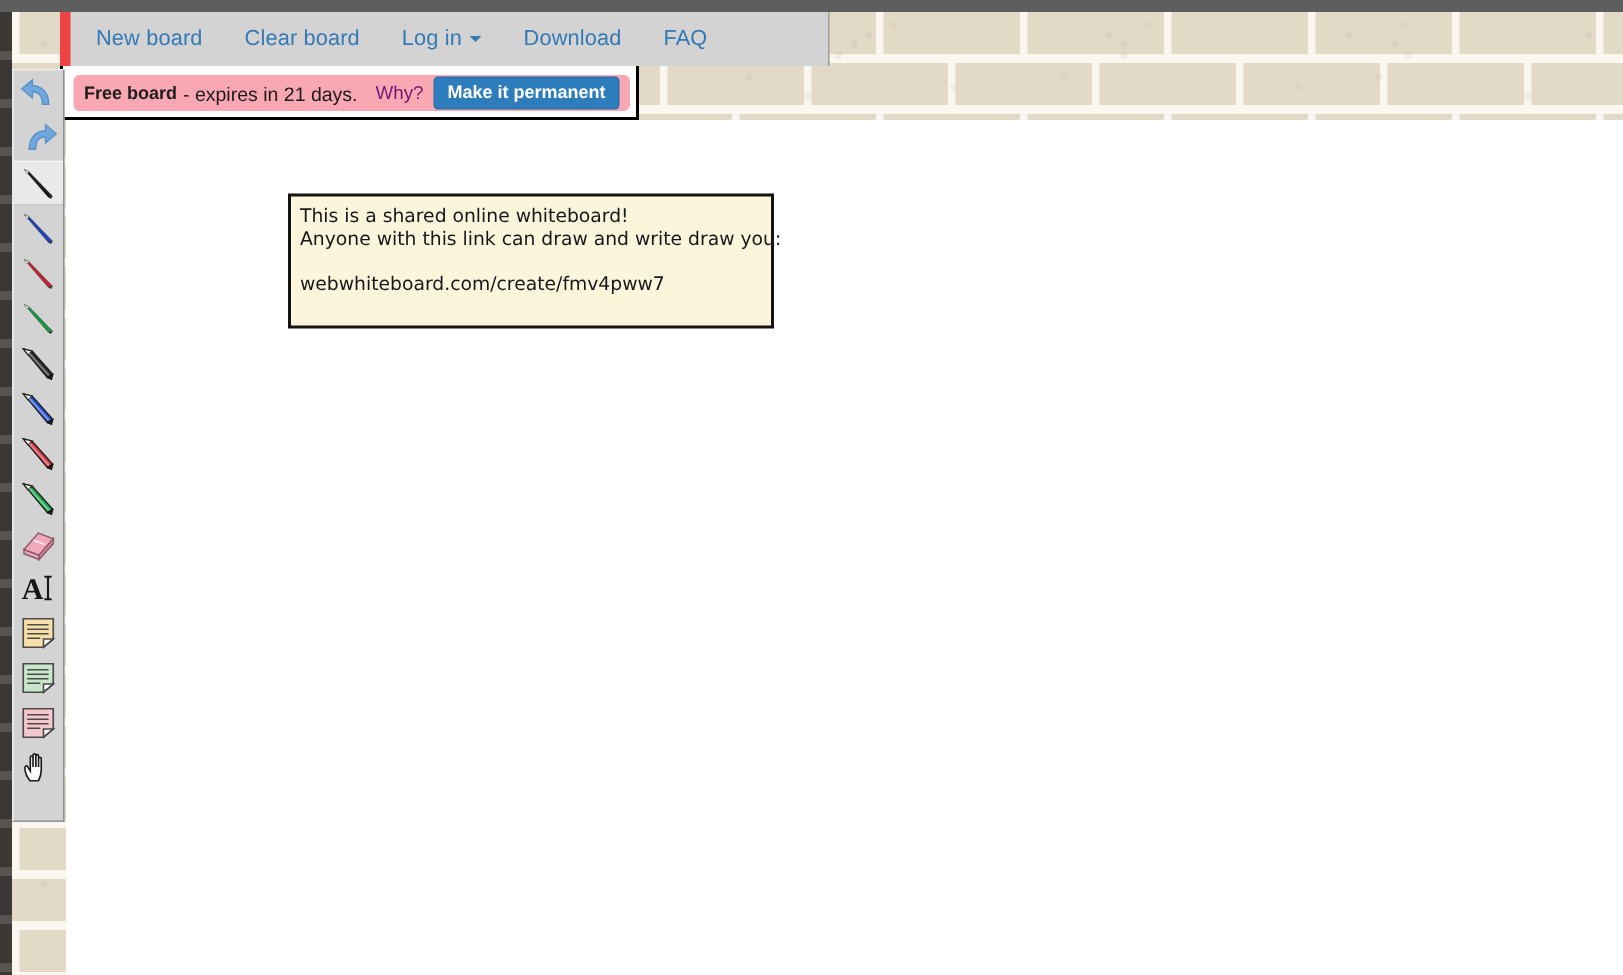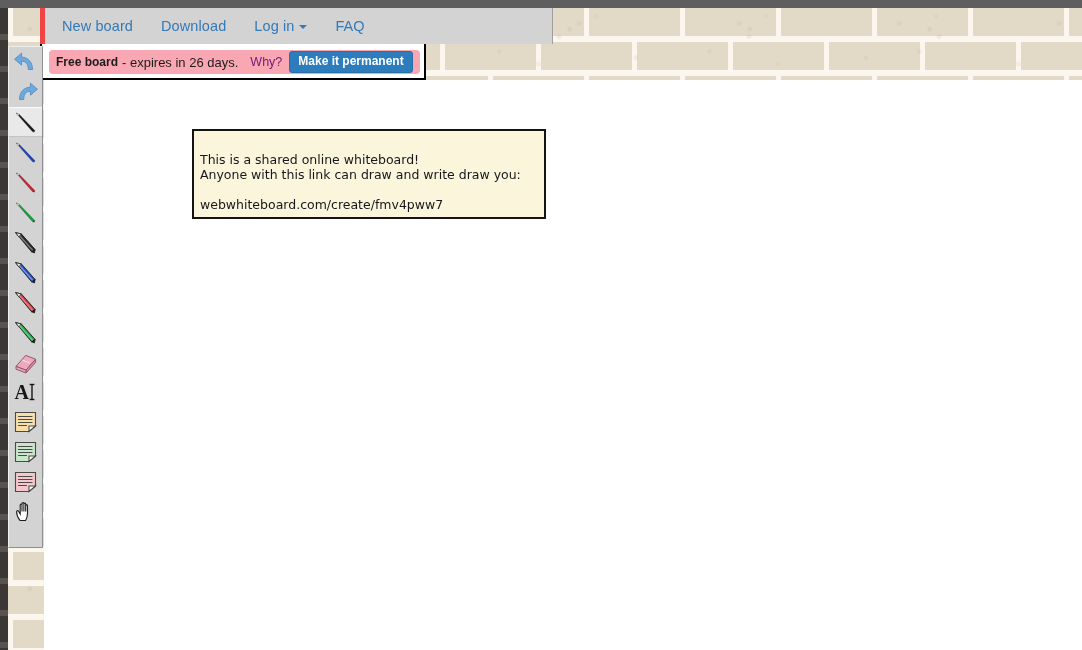--- a/index.html
+++ b/index.html
@@ -136,21 +136,21 @@
   }
 
   
   .navbar {
     position: absolute;
     left: 40px;
     top: 8px;
     width: 513px;
     height: 36px;
     background: #d3d3d3;
-    border-left: 5px solid #ef4444;
+    border-left: 7px solid #ef4444;
     border-right: 1px solid #9f9f9f;
     display: flex;
     align-items: center;
     box-sizing: border-box;
   }
   .nav-item {
     color: #337ab7;
     font-size: 14.5px;
     line-height: 36px;
     padding: 0 14px;
@@ -325,41 +325,42 @@
         <div class="vjoint" style="left: 0px; top: 408px; height: 28px;"></div>
         <div class="vjoint" style="left: 0px; top: 476px; height: 28px;"></div>
         <div class="vjoint" style="left: 0px; top: 544px; height: 28px;"></div>
         <div class="vjoint" style="left: 0px; top: 612px; height: 28px;"></div>
       </div>
     <div class="brick-noise"></div>
   </div>
 
   <div class="canvas">
 
-    <div style="position:absolute;left:148px;top:49px;width:354px;height:90px;background:#fbf5dc;border:2px solid #141414;box-sizing:border-box;padding:21px 6px 6px 6px;">
+    <div style="position:absolute;left:148px;top:49px;width:324px;height:90px;background:#fbf5dc;border:2px solid #141414;box-sizing:border-box;padding:5px 6px 6px 6px;">
       <div class="note-line">This is a shared online whiteboard!</div>
       <div class="note-line">Anyone with this link can draw and write draw you:</div>
       <div class="note-line blank"></div>
       <div class="note-line">webwhiteboard.com/create/fmv4pww7</div>
       <div class="note-line blank"></div>
     </div>
 
   </div>
 
   <div class="navbar" id="navbar">
       <div class="nav-item"><span>New board</span></div>
+      <div class="nav-item"><span>Clear board</span></div>
+      <div class="nav-item"><span>Log in</span><span class="caret"></span></div>
       <div class="nav-item"><span>Download</span></div>
-      <div class="nav-item"><span>Log in</span><span class="caret"></span></div>
       <div class="nav-item"><span>FAQ</span></div>
     </div>
 
   <div class="banner-box">
     <div class="banner-pill">
       <span class="banner-strong">Free board</span>
-      <span class="banner-text">- expires in 26 days.</span>
+      <span class="banner-text">- expires in 21 days.</span>
       <span class="banner-why">Why?</span>
       <span class="banner-btn">Make it permanent</span>
     </div>
   </div>
 
   <div class="toolbar" id="toolbar">
       <div class="tool" title="Undo">
         <svg width="26" height="24" viewBox="0 0 26 24">
           <g>
             <path d="M19.5 19.5 C19.5 11.5 14.5 7.2 8.6 7.2 L8.6 3.2 L1.6 9.2 L8.6 15.2 L8.6 11.2 C12.2 11.2 15.3 13.6 15.3 19.5 Z" fill="#6fa8dc" stroke="#5b93c9" stroke-width="1"></path>

